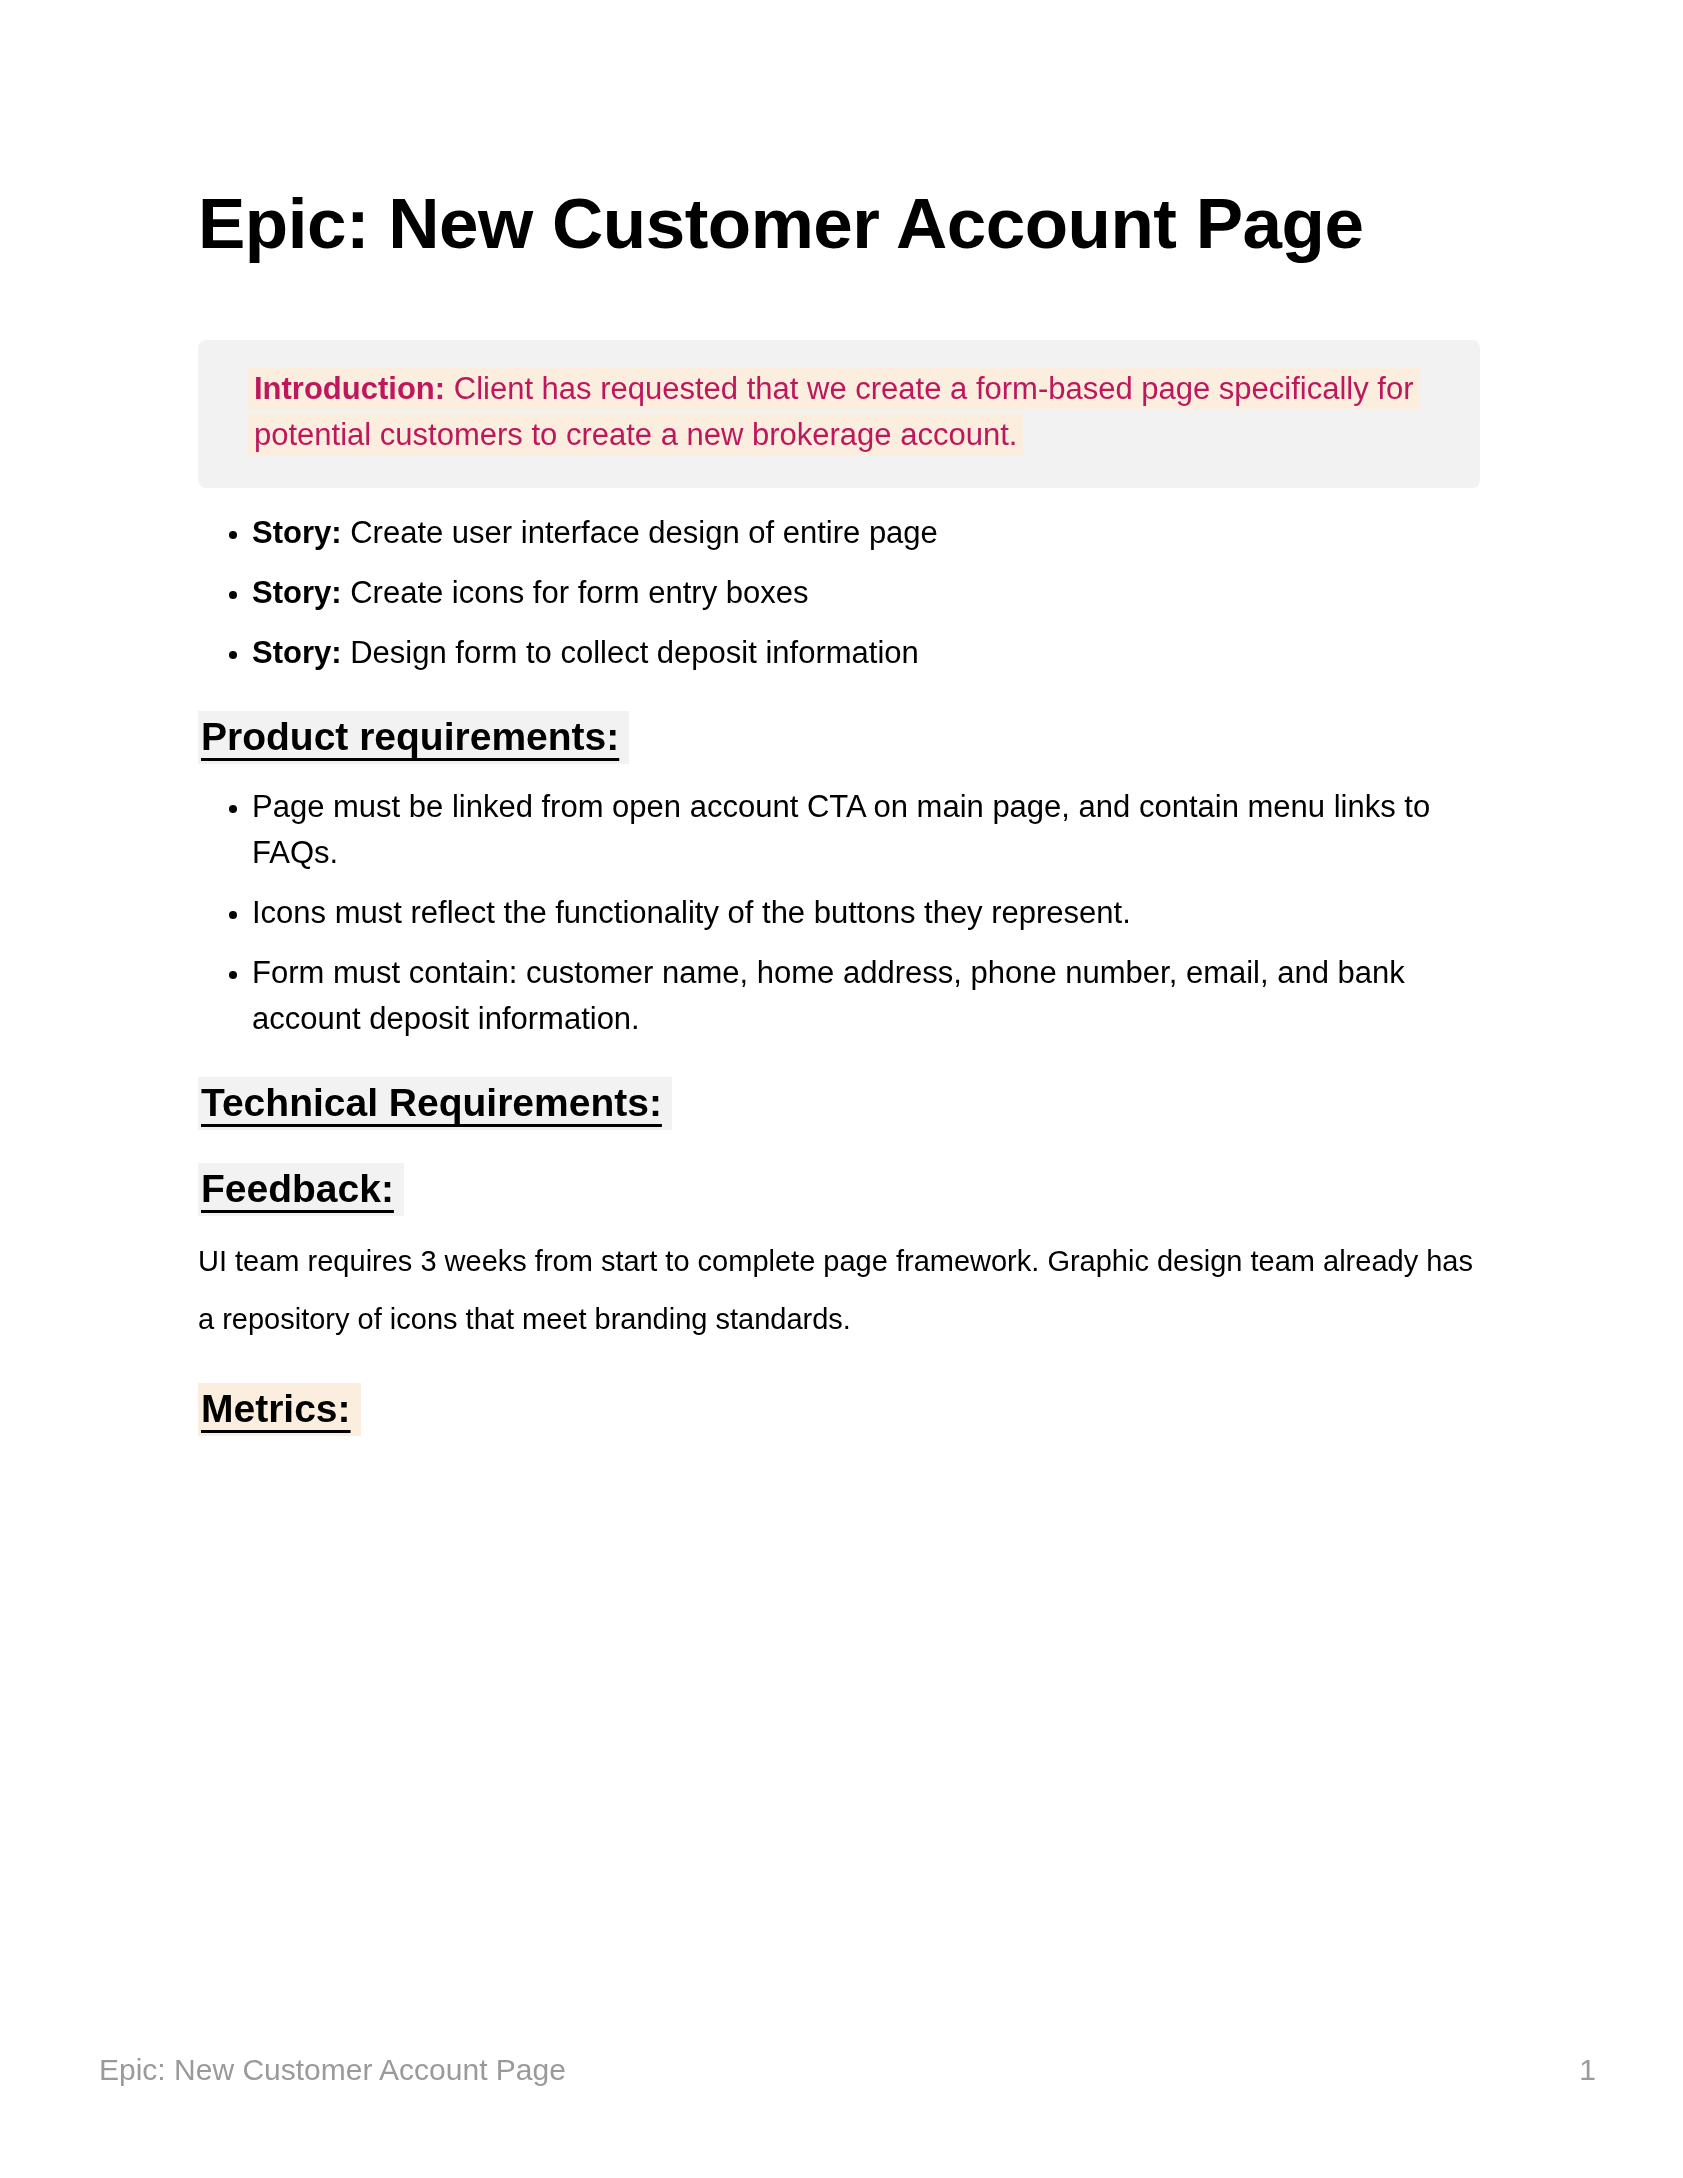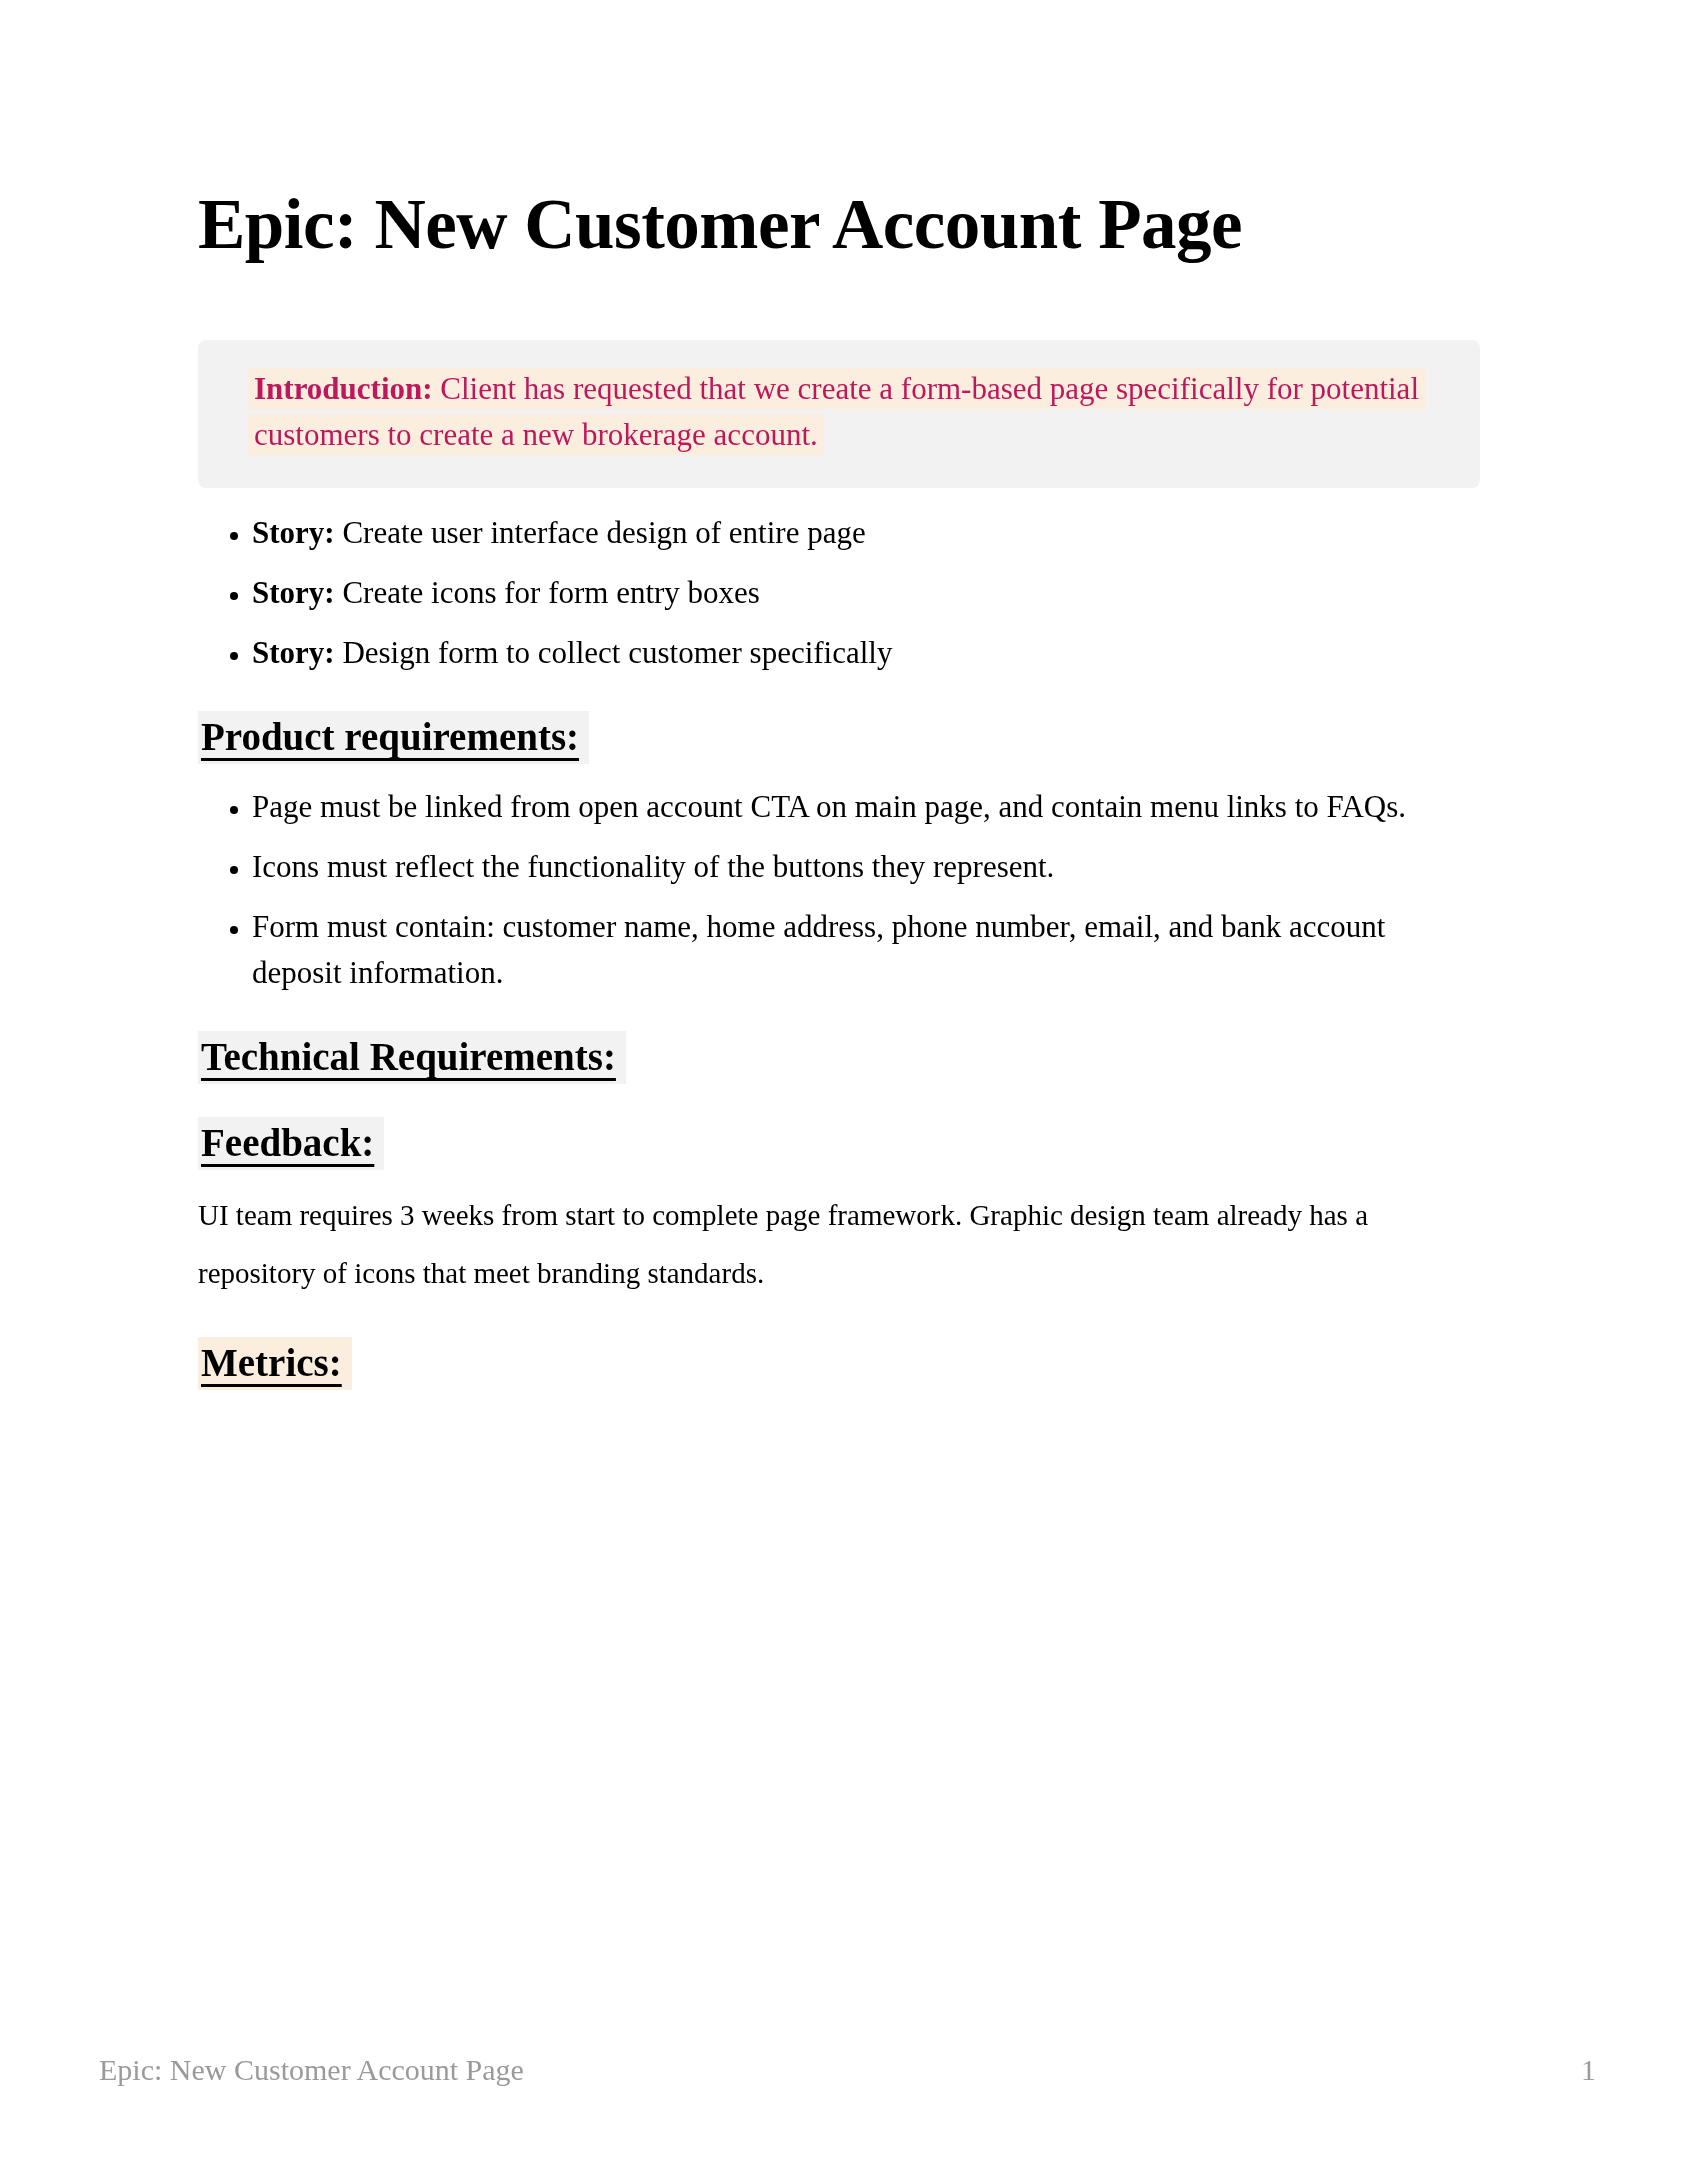--- a/index.html
+++ b/index.html
@@ -2,21 +2,21 @@
 <html style="--hl-peach: #fbeede; --hl-gray: #f2f2f2; --box-gray: #f2f2f2; --footer-gray: #9a9a9a;"><head>
 <meta charset="utf-8">
 <style>
   * { margin: 0; padding: 0; box-sizing: border-box; }
   html, body { background: #ffffff; }
   .page {
     position: relative;
     width: 1683px;
     height: 2164px;
     background: #ffffff;
-    font-family: Liberation Serif, serif;
+    font-family: Liberation Sans, sans-serif;
     color: #000000;
     overflow: hidden;
   }
   .content {
     padding: 183px 203px 0 198px;
   }
   h1.doc-title {
     font-size: 71px;
     line-height: 82px;
     font-weight: 700;
@@ -93,21 +93,21 @@
 
     <h1 class="doc-title">Epic: New Customer Account Page</h1>
 
     <div class="intro-box">
       <div class="body-text"><span class="hl-peach"><span class="b">Introduction:</span> <span>Client has requested that we create a form-based page specifically for potential customers to create a new brokerage account.</span></span></div>
     </div>
 
     <ul class="bullets">
       <li><span class="b">Story:</span> <span>Create user interface design of entire page</span></li>
       <li><span class="b">Story:</span> <span>Create icons for form entry boxes</span></li>
-      <li><span class="b">Story:</span> <span>Design form to collect customer specifically</span></li>
+      <li><span class="b">Story:</span> <span>Design form to collect deposit information</span></li>
     </ul>
 
     <h2 class="section-heading"><span class="hl-head">Product requirements:</span></h2>
     <ul class="bullets">
       <li>Page must be linked from open account CTA on main page, and contain menu links to FAQs.</li>
       <li>Icons must reflect the functionality of the buttons they represent.</li>
       <li>Form must contain: customer name, home address, phone number, email, and bank account deposit information.</li>
     </ul>
 
     <h2 class="section-heading"><span class="hl-head">Technical Requirements:</span></h2>

